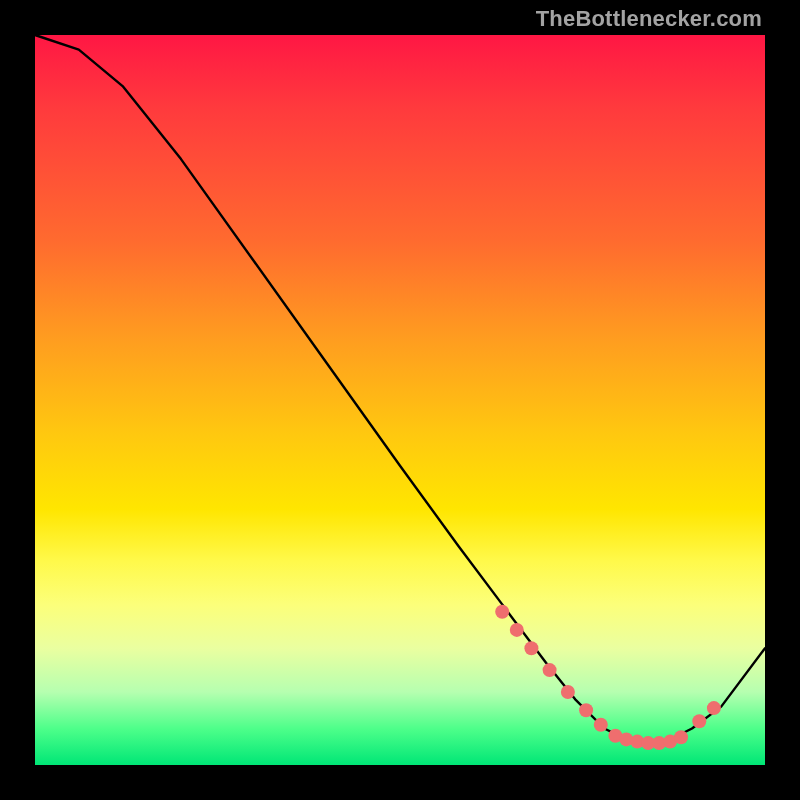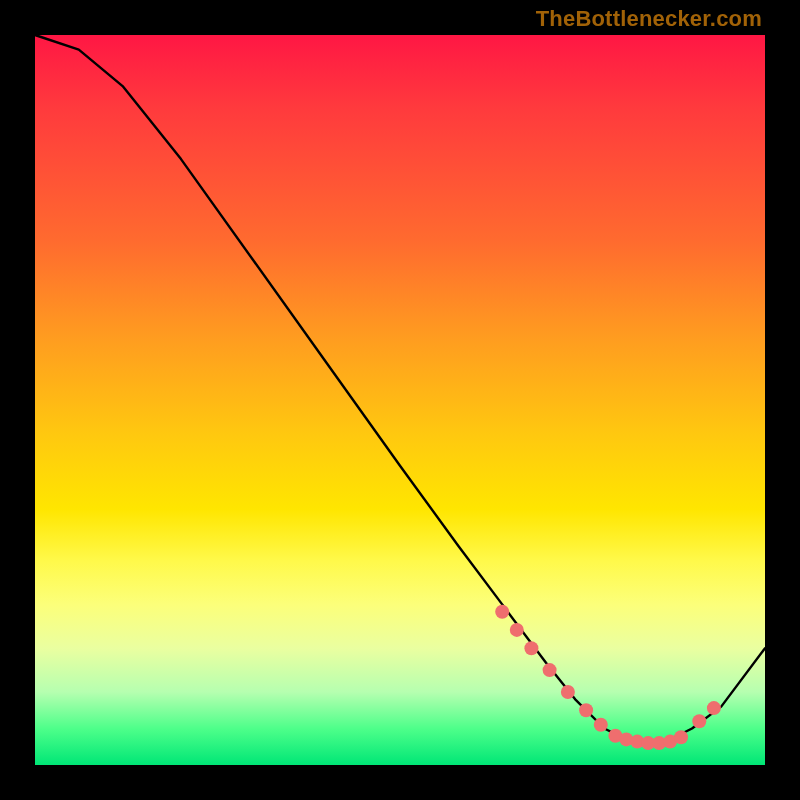--- a/index.html
+++ b/index.html
@@ -37,21 +37,21 @@
       #eaffa0 84%,
       #b6ffb0 90%,
       #4eff8a 95%,
       #00e676 100%
     );
   }
   .attribution {
     position: absolute;
     top: 6px;
     right: 38px;
-    color: #a16207;
+    color: #a3a3a3;
     font-size: 22px;
     font-weight: 600;
     letter-spacing: 0.2px;
   }
   svg.curve {
     position: absolute;
     left: 0;
     top: 0;
     width: 730px;
     height: 730px;

